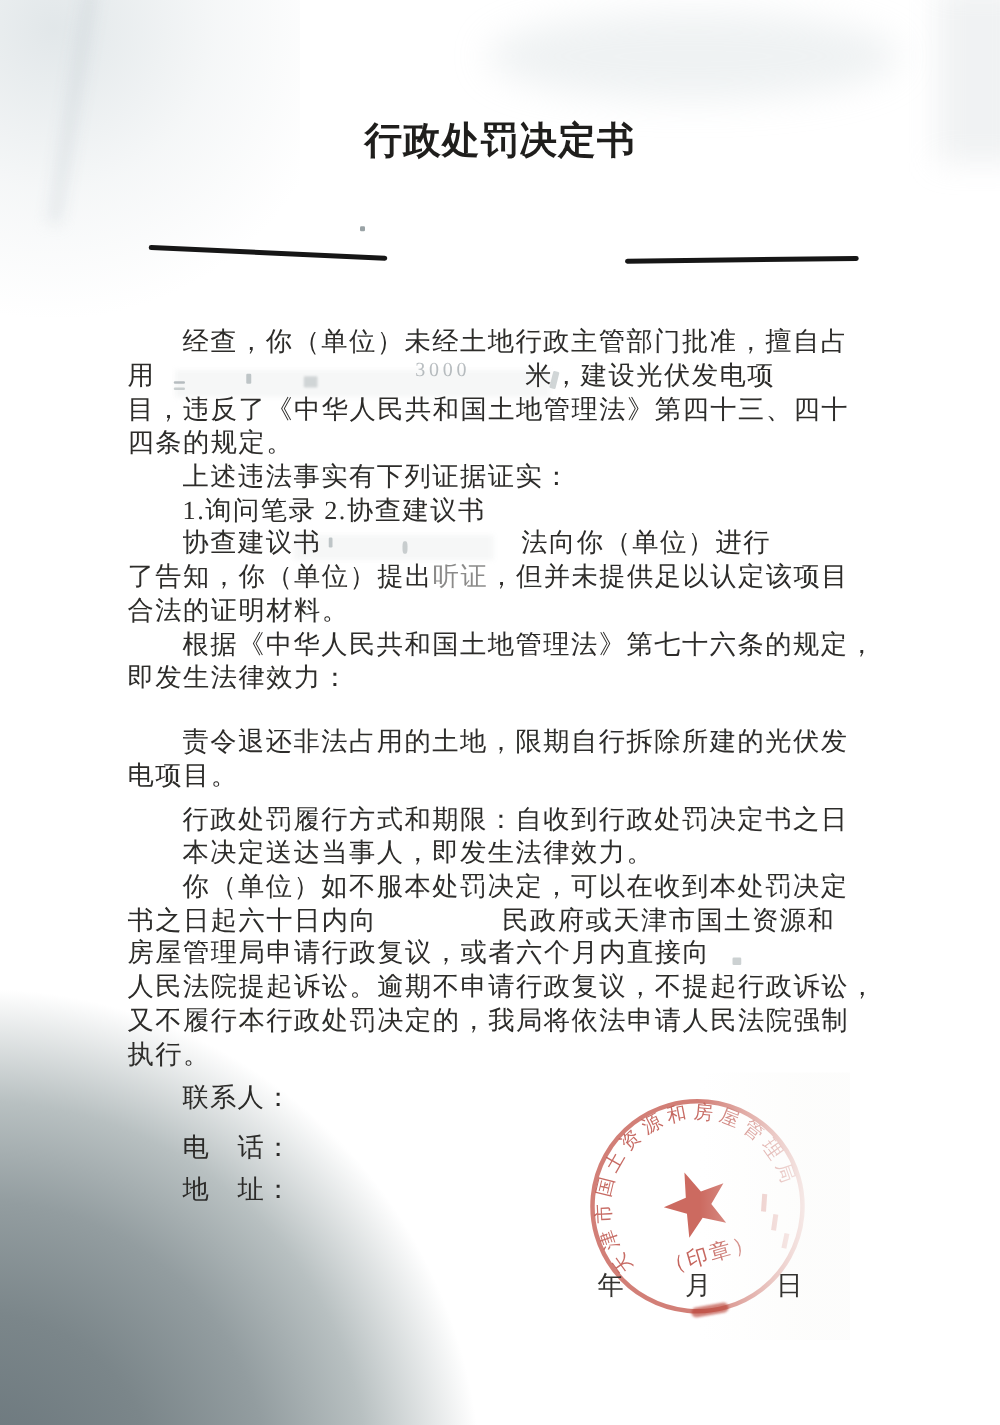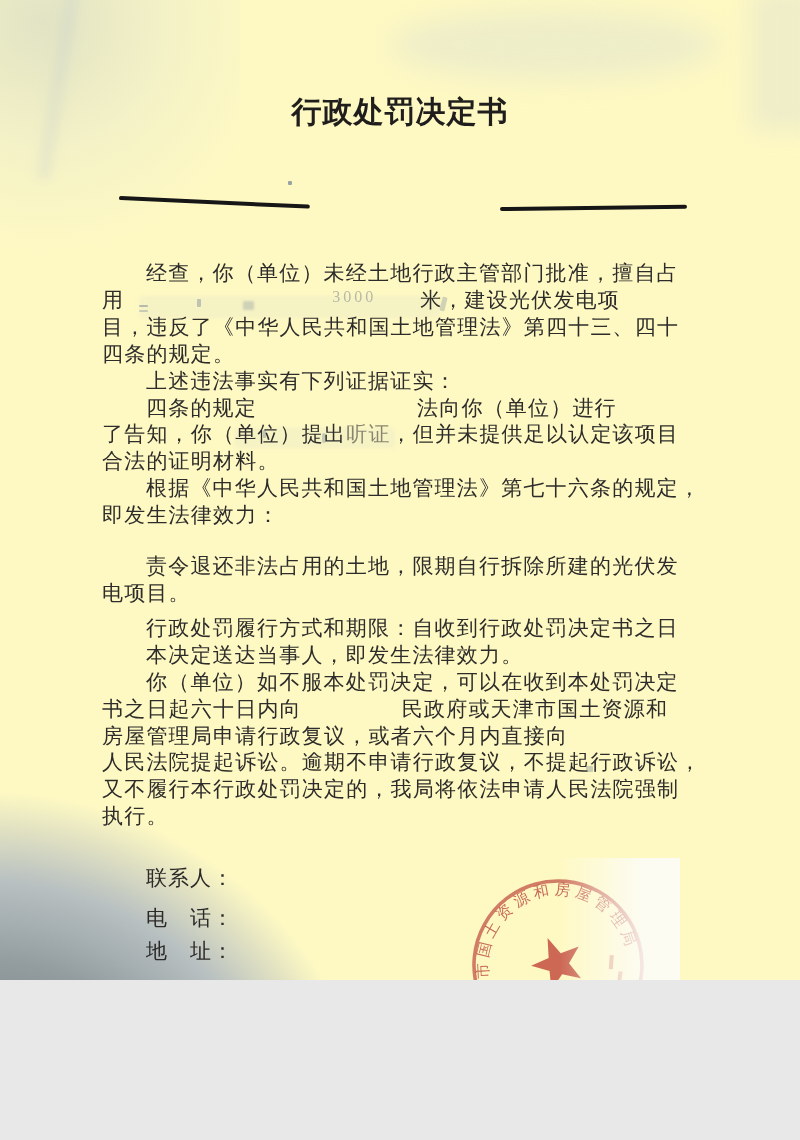--- a/index.html
+++ b/index.html
@@ -1,18 +1,18 @@
 <!DOCTYPE html>
 <html><head>
 <meta charset="utf-8">
 <style>
   html,body{margin:0;padding:0;background:#e8e8e8;}
   .page{
-    position:relative;width:800px;height:980px;overflow:hidden;
-    background:#fef9c3;
+    position:relative;width:800px;height:1140px;overflow:hidden;
+    background:#ffffff;
     font-family:"Liberation Serif","DejaVu Serif",serif;
     color:#2d2c2a;
   }
   
   .shadow-bottom-left{
     position:absolute;left:-60px;top:620px;width:560px;height:560px;
     background:radial-gradient(circle 500px at 8% 102%,
       #68747a 0%, #7b868a 28%, #939da0 46%, #b8c0c1 62%, rgba(252,252,251,0) 80%);
     pointer-events:none;z-index:1;
   }
@@ -112,21 +112,22 @@
   <div class="speck" style="left:263px;top:430px;width:3px;height:8px;opacity:.6;"></div>
   <div class="speck" style="left:322px;top:433px;width:4px;height:10px;opacity:.5;border-radius:40%;"></div>
   <div class="speck" style="left:586px;top:766px;width:7px;height:6px;opacity:.5;"></div>
 
   <div class="body-block">
     <div class="ln ind">经查，你（单位）未经土地行政主管部门批准，擅自占</div>
     <div class="ln"><span>用</span><span class="gap gap-l2"><span class="remnant">3000</span></span><span>米，建设光伏发电项</span></div>
     <div class="ln">目，违反了《中华人民共和国土地管理法》第四十三、四十</div>
     <div class="ln">四条的规定。</div>
     <div class="ln ind">上述违法事实有下列证据证实：</div>
-    <div class="ln ind"><span>四条的规定</span><span class="gap gap-l7"></span><span>法向你（单位）进行</span></div>
+    <div class="ln ind">1.询问笔录 2.协查建议书</div>
+    <div class="ln ind"><span>协查建议书</span><span class="gap gap-l7"></span><span>法向你（单位）进行</span></div>
     <div class="ln"><span>了告知，你（单位）提出</span><span class="faded">听证</span><span>，但并未提供足以认定该项目</span></div>
     <div class="ln">合法的证明材料。</div>
     <div class="ln ind">根据《中华人民共和国土地管理法》第七十六条的规定，</div>
     <div class="ln">即发生法律效力：</div>
     <div class="ln ind mt7">责令退还非法占用的土地，限期自行拆除所建的光伏发</div>
     <div class="ln">电项目。</div>
     <div class="ln ind mt8">行政处罚履行方式和期限：自收到行政处罚决定书之日</div>
     <div class="ln ind">本决定送达当事人，即发生法律效力。</div>
     <div class="ln ind">你（单位）如不服本处罚决定，可以在收到本处罚决定</div>
     <div class="ln"><span>书之日起六十日内向</span><span class="gap gap-l18"></span><span>民政府或天津市国土资源和</span></div>

